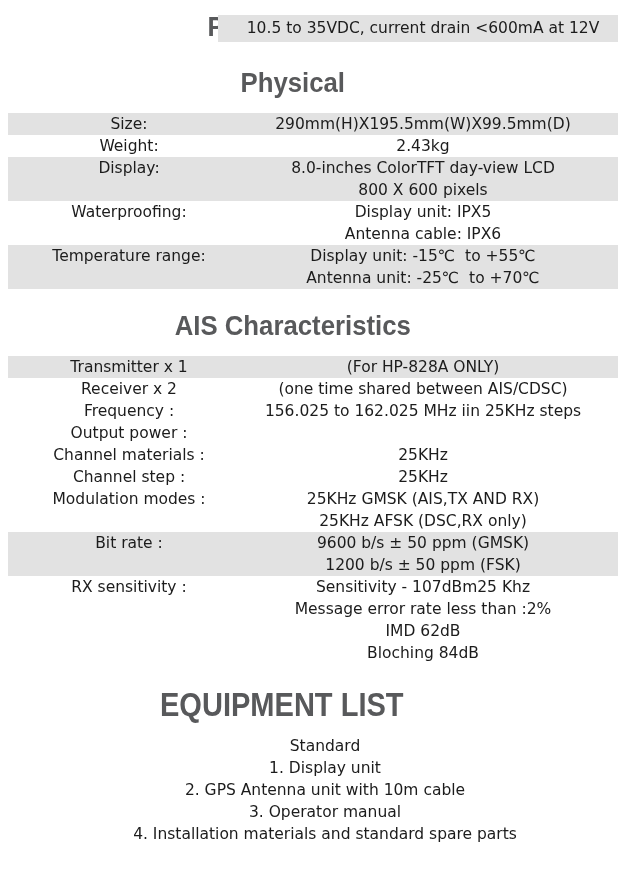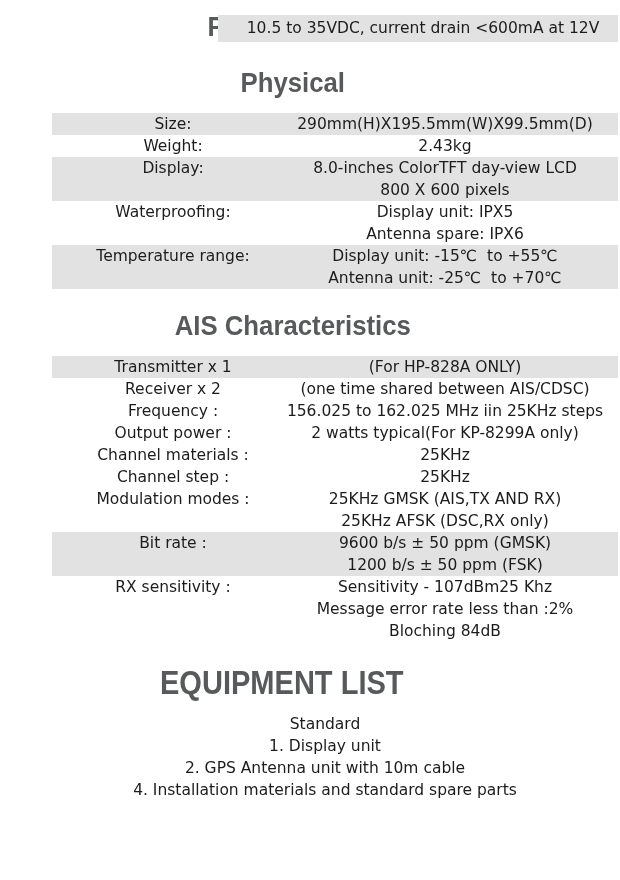--- a/index.html
+++ b/index.html
@@ -45,21 +45,21 @@
     line-height: 27px;
     padding-left: 10px;
     background: var(--shade-color, #e2e2e2);
     font-size: 15.5px;
     white-space: nowrap;
   }
   .spec-table {
     margin-left: 8px;
     width: 610px;
   }
-  .spec-row { display: flex; margin-left: 44px; }
+  .spec-row { display: flex; }
   .spec-row.shaded { background: var(--shade-color, #e2e2e2); }
   .spec-row .lbl {
     width: 220px;
     padding-left: 22px;
     line-height: 22px;
     flex: 0 0 auto;
   }
   .spec-row .val { flex: 1; }
   .spec-row .val .line {
     line-height: 22px;
@@ -99,21 +99,21 @@
       <div class="lbl">Display:</div>
       <div class="val">
         <div class="line">8.0-inches ColorTFT day-view LCD</div>
         <div class="line">800 X 600 pixels</div>
       </div>
     </div>
     <div class="spec-row">
       <div class="lbl">Waterproofing:</div>
       <div class="val">
         <div class="line">Display unit: IPX5</div>
-        <div class="line">Antenna spare: IPX6</div>
+        <div class="line">Antenna cable: IPX6</div>
       </div>
     </div>
     <div class="spec-row shaded">
       <div class="lbl">Temperature range:</div>
       <div class="val">
         <div class="line">Display unit: -15℃  to +55℃</div>
         <div class="line">Antenna unit: -25℃  to +70℃</div>
       </div>
     </div>
   </div>
@@ -134,23 +134,20 @@
       </div>
     </div>
     <div class="spec-row">
       <div class="lbl">Frequency :</div>
       <div class="val">
         <div class="line">156.025 to 162.025 MHz iin 25KHz steps</div>
       </div>
     </div>
     <div class="spec-row">
       <div class="lbl">Output power :</div>
-      <div class="val">
-        <div class="line">2 watts typical(For KP-8299A only)</div>
-      </div>
     </div>
     <div class="spec-row">
       <div class="lbl">Channel materials :</div>
       <div class="val">
         <div class="line">25KHz</div>
       </div>
     </div>
     <div class="spec-row">
       <div class="lbl">Channel step :</div>
       <div class="val">
@@ -169,27 +166,29 @@
       <div class="val">
         <div class="line">9600 b/s ± 50 ppm (GMSK)</div>
         <div class="line">1200 b/s ± 50 ppm (FSK)</div>
       </div>
     </div>
     <div class="spec-row">
       <div class="lbl">RX sensitivity :</div>
       <div class="val">
         <div class="line">Sensitivity - 107dBm25 Khz</div>
         <div class="line">Message error rate less than :2%</div>
+        <div class="line">IMD 62dB</div>
         <div class="line">Bloching 84dB</div>
       </div>
     </div>
   </div>
 
   <h1 class="sec-heading" id="equipment-heading">EQUIPMENT LIST</h1>
 
   <div class="equip-block">
     <div class="line">Standard</div>
     <div class="line">1. Display unit</div>
     <div class="line">2. GPS Antenna unit with 10m cable</div>
+    <div class="line">3. Operator manual</div>
     <div class="line">4. Installation materials and standard spare parts</div>
   </div>
 
 </div>
 
 </body></html>

